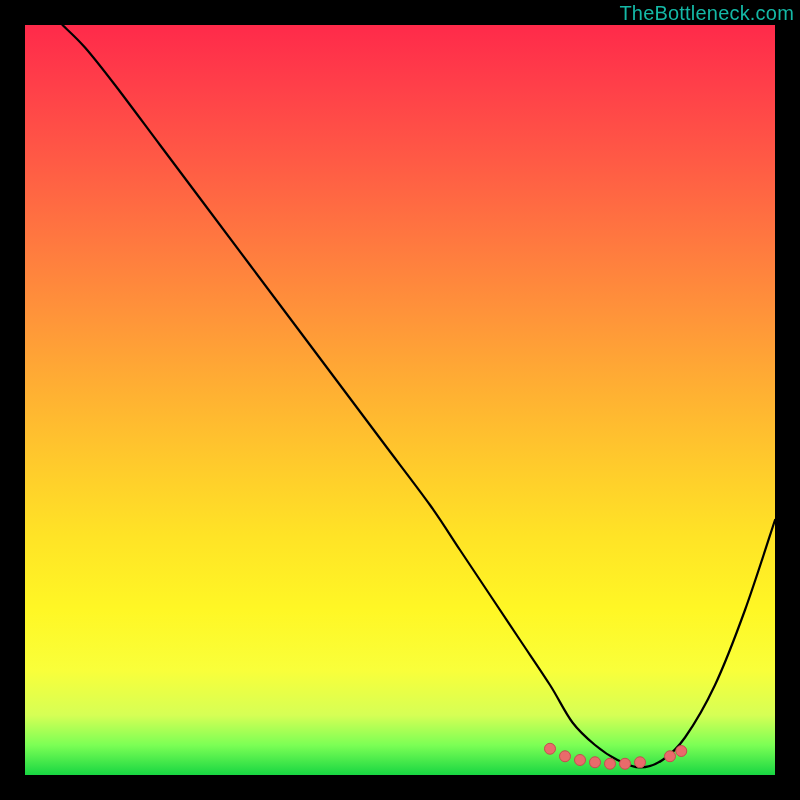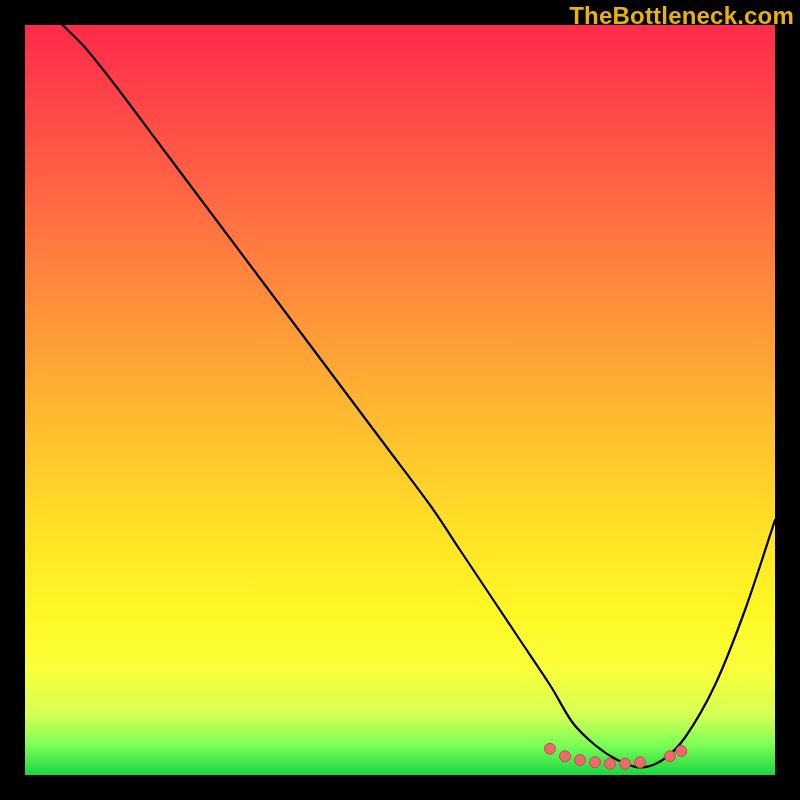--- a/index.html
+++ b/index.html
@@ -50,23 +50,23 @@
     top: 0;
     width: 750px;
     height: 750px;
     display: block;
   }
 
   .watermark {
     position: absolute;
     top: 2px;
     right: 6px;
-    color: #eab308;
-    font-size: 24px;
-    font-weight: 700;
+    color: #14b8a6;
+    font-size: 20px;
+    font-weight: 400;
     letter-spacing: 0.2px;
     user-select: none;
   }
 </style>
 </head>
 <body>
 
 <div class="frame">
 
   <div class="plot-area">

